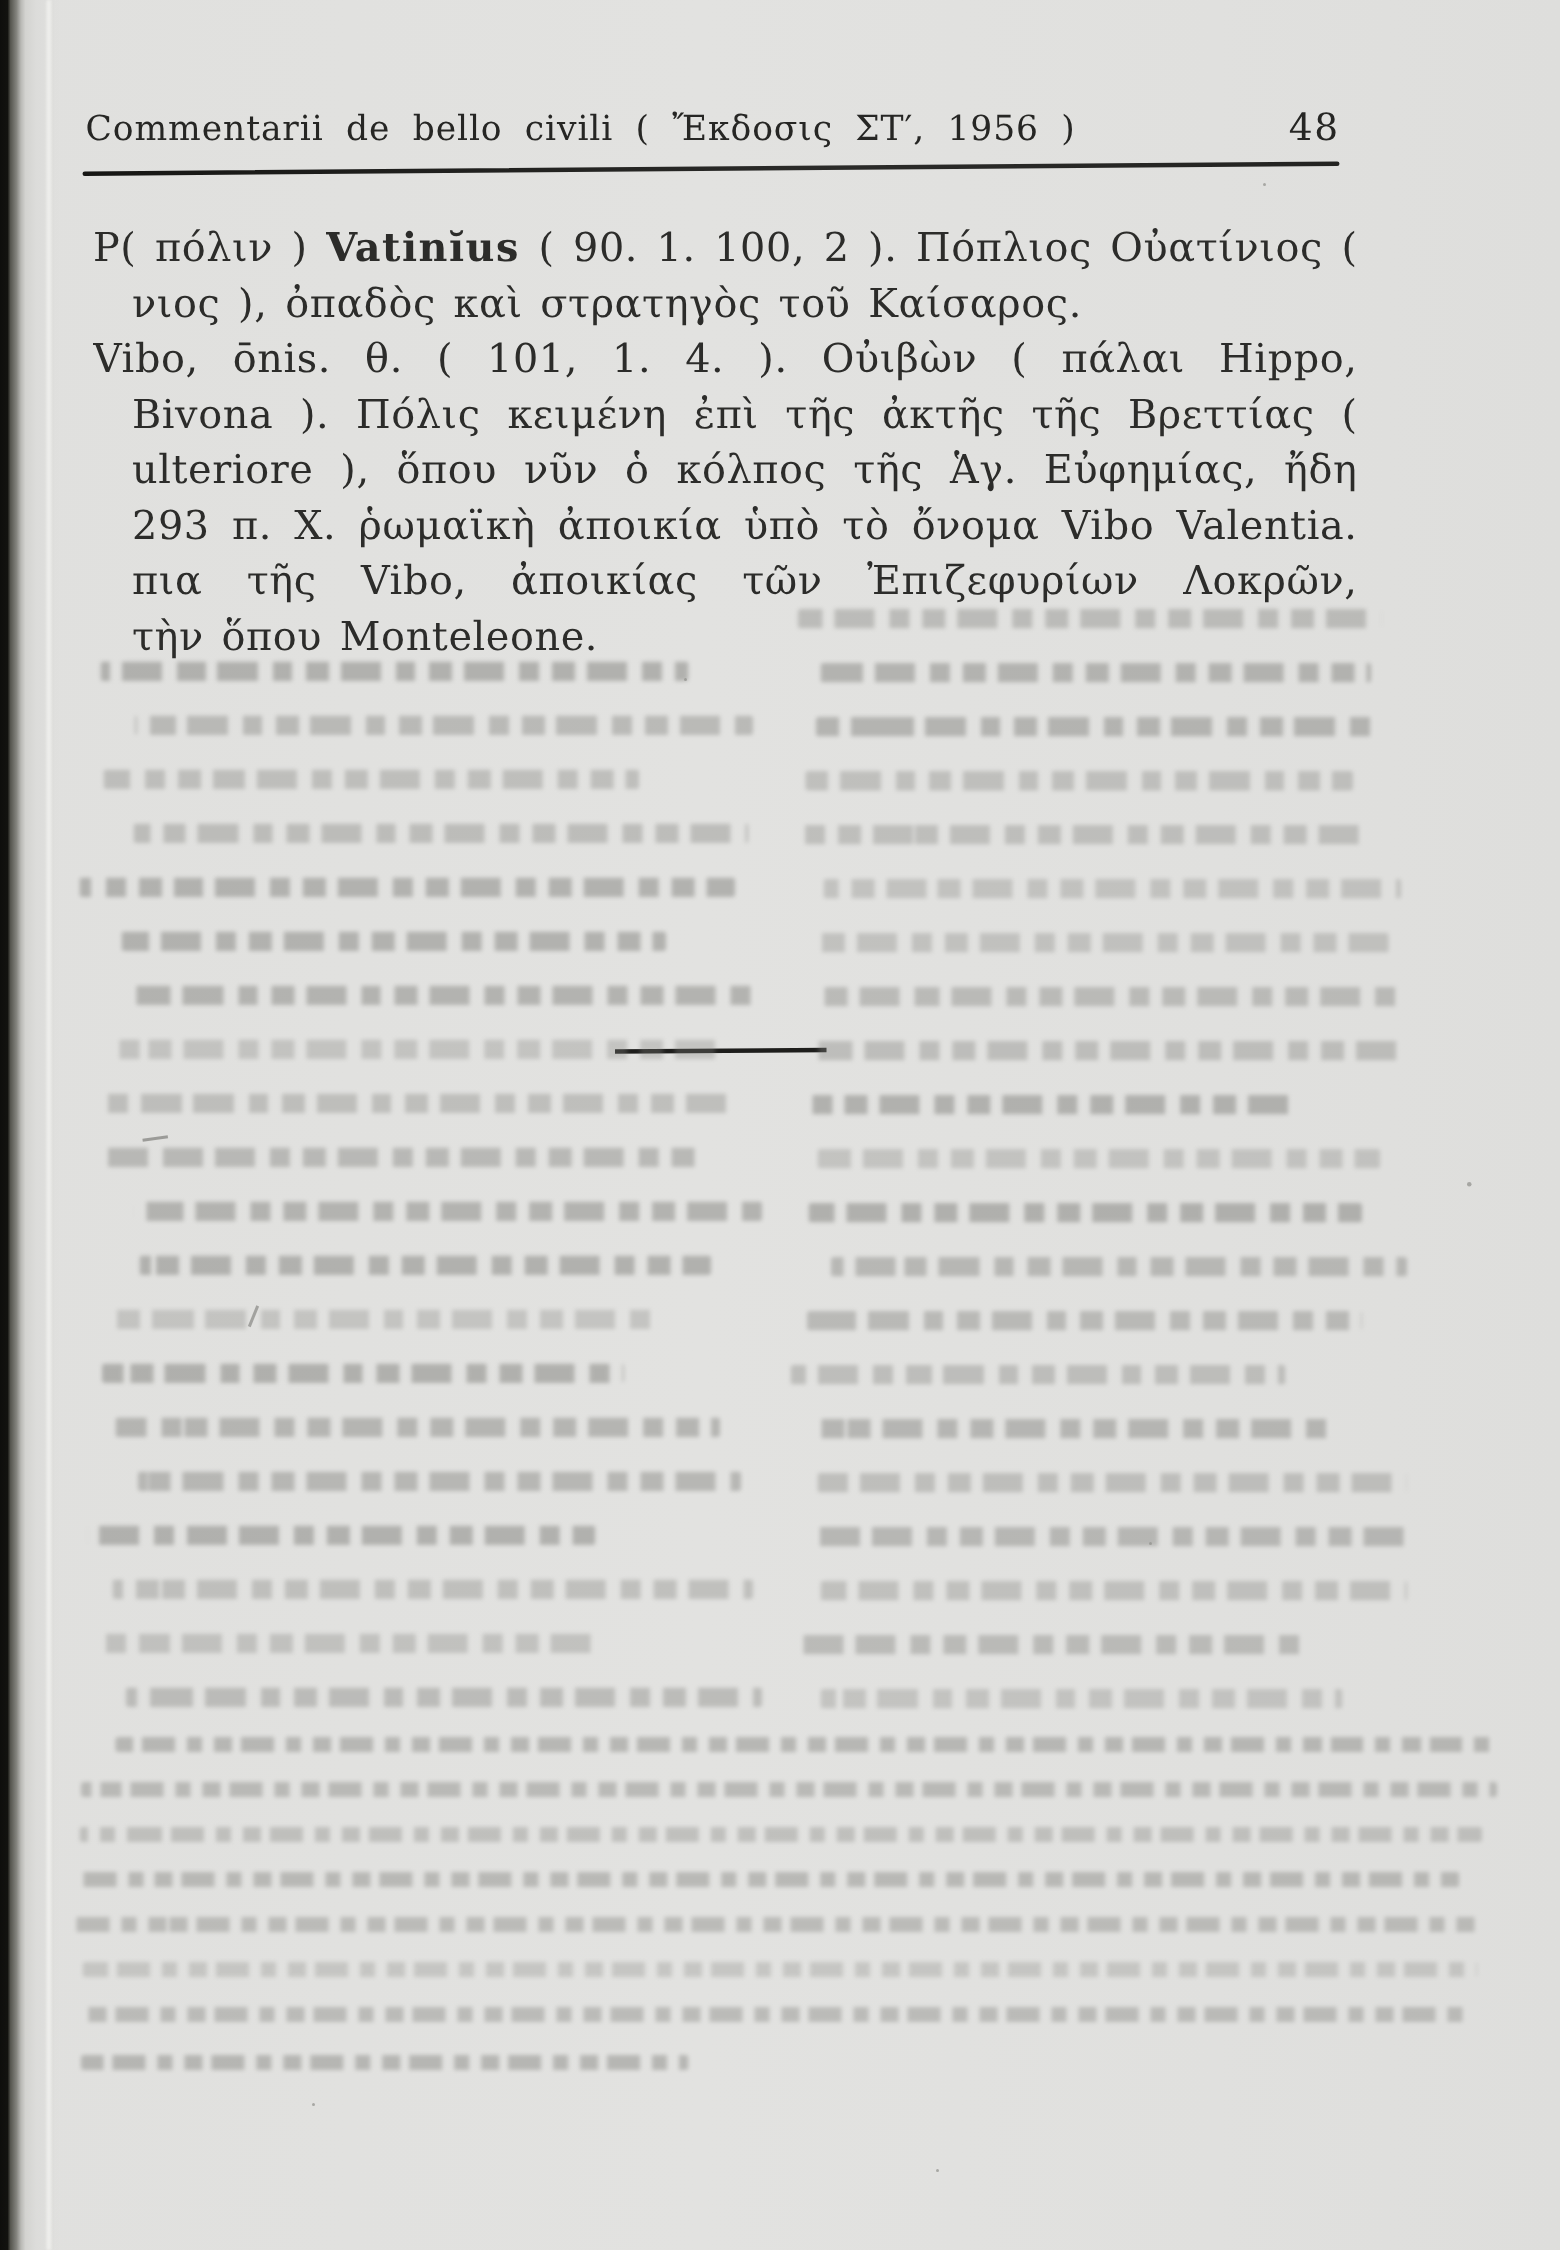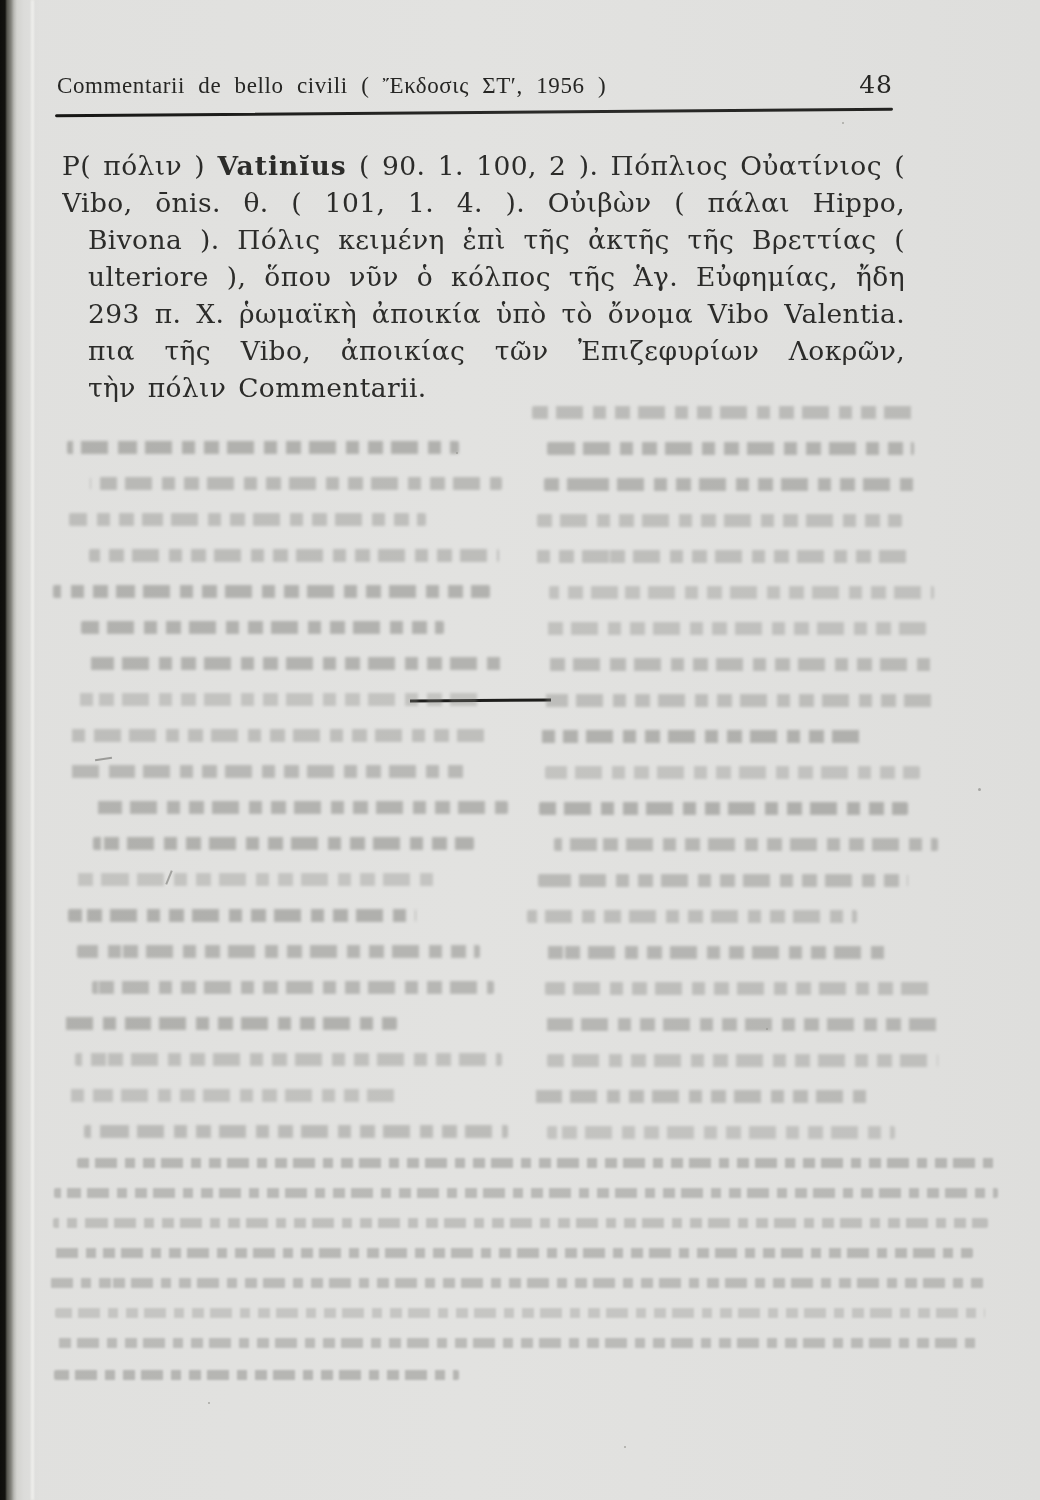--- a/index.html
+++ b/index.html
@@ -24,21 +24,20 @@
     background:rgba(246,246,244,.7);filter:blur(1px);
   }
   
   .header{
     position:absolute;left:57px;top:70px;width:836px;
     display:flex;justify-content:space-between;align-items:baseline;
   }
   .running-title{
     font-size:23px;color:#262624;letter-spacing:.6px;word-spacing:7px;
     white-space:nowrap;
-    font-family:Liberation Serif, serif;
   }
   .page-number{font-size:25px;color:#262624;letter-spacing:1px;}
   .header-rule{
     position:absolute;left:55px;top:111px;width:838px;height:3px;
     background:linear-gradient(90deg,#161614,#2b2b29 60%,#232321);
     transform:rotate(-.45deg);border-radius:2px;
   }
   
   .textblock{position:absolute;left:62px;top:147px;width:843px;color:#2c2c2a;}
   .entry{margin:0;}
@@ -84,28 +83,29 @@
 
   <div class="header">
     <span class="running-title">Commentarii de bello civili ( Ἔκδοσις ΣΤ′, 1956 )</span>
     <span class="page-number">48</span>
   </div>
   <div class="header-rule"></div>
 
   <div class="textblock">
       <div class="entry">
         <div class="line just"><span>P( πόλιν ) </span><span class="bold">Vatinĭus</span><span> ( 90. 1. 100, 2 ). Πόπλιος Οὐατίνιος ( Βατί-</span></div>
+        <div class="line cont"><span>νιος ), ὀπαδὸς καὶ στρατηγὸς τοῦ Καίσαρος.</span></div>
       </div>
       <div class="entry">
         <div class="line just"><span>Vibo, ōnis. θ. ( 101, 1. 4. ). Οὐιβὼν ( πάλαι Hippo, Ἱππώνιον, νῦν</span></div>
         <div class="line cont just"><span>Bivona ). Πόλις κειμένη ἐπὶ τῆς ἀκτῆς τῆς Βρεττίας ( νῦν Calabria</span></div>
         <div class="line cont just"><span>ulteriore ), ὅπου νῦν ὁ κόλπος τῆς Ἁγ. Εὐφημίας, ἤδη ἀπὸ τοῦ</span></div>
         <div class="line cont just"><span>293 π. Χ. ῥωμαϊκὴ ἀποικία ὑπὸ τὸ ὄνομα Vibo Valentia. Ἐρεί-</span></div>
         <div class="line cont just"><span>πια τῆς Vibo, ἀποικίας τῶν Ἐπιζεφυρίων Λοκρῶν, σῴζονται παρὰ</span></div>
-        <div class="line cont"><span>τὴν πόλιν Commentarii.</span></div>
+        <div class="line cont"><span>τὴν ὅπου Monteleone.</span></div>
       </div>
     </div>
 
   <div class="mid-rule"></div>
 
   <div id="ghost-layer">
       <div class="ghost" style="top: 441px; left: 67px; width: 392px; opacity: 0.5; background-position-x: 55px;"></div>
       <div class="ghost" style="top: 477px; left: 90px; width: 412px; opacity: 0.41; background-position-x: 12px;"></div>
       <div class="ghost" style="top: 513px; left: 69px; width: 357px; opacity: 0.36; background-position-x: 79px;"></div>
       <div class="ghost" style="top: 549px; left: 89px; width: 410px; opacity: 0.38; background-position-x: 20px;"></div>

